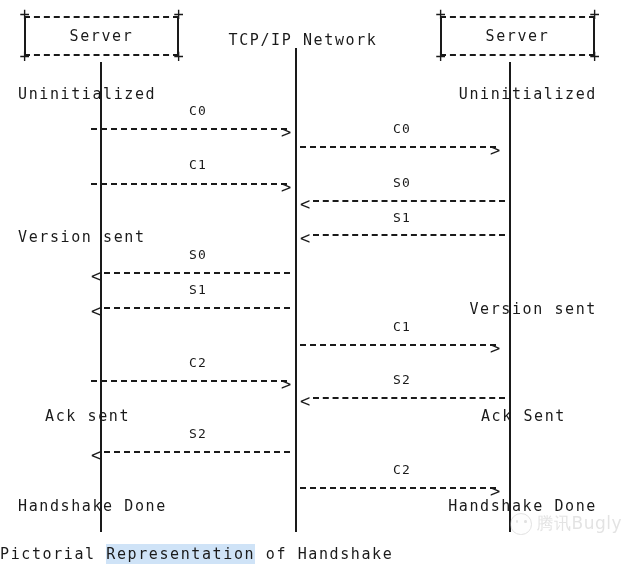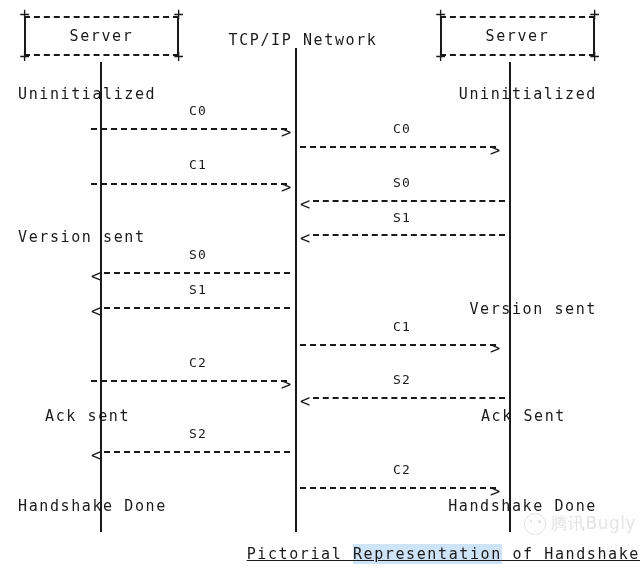--- a/index.html
+++ b/index.html
@@ -105,35 +105,34 @@
     letter-spacing: 1.2px;
     transform: translateX(-50%);
     white-space: nowrap;
   }
 
   
   #caption {
     position: absolute;
     left: 0; right: 0;
     bottom: 8px;
-    text-align: right;
+    text-align: left;
     font-size: 15px;
     letter-spacing: 1.6px;
     white-space: nowrap;
-    text-decoration: underline;
   }
   #caption .hl {
     background: #cfe3f7;
     padding: 1px 0;
   }
 
   
   #watermark {
     position: absolute;
-    right: 4px;
+    right: 18px;
     bottom: 36px;
     display: flex;
     align-items: center;
     gap: 4px;
     opacity: 0.42;
     pointer-events: none;
   }
   #watermark .wm-face {
     width: 20px; height: 20px;
     border-radius: 50% 50% 48% 48%;

